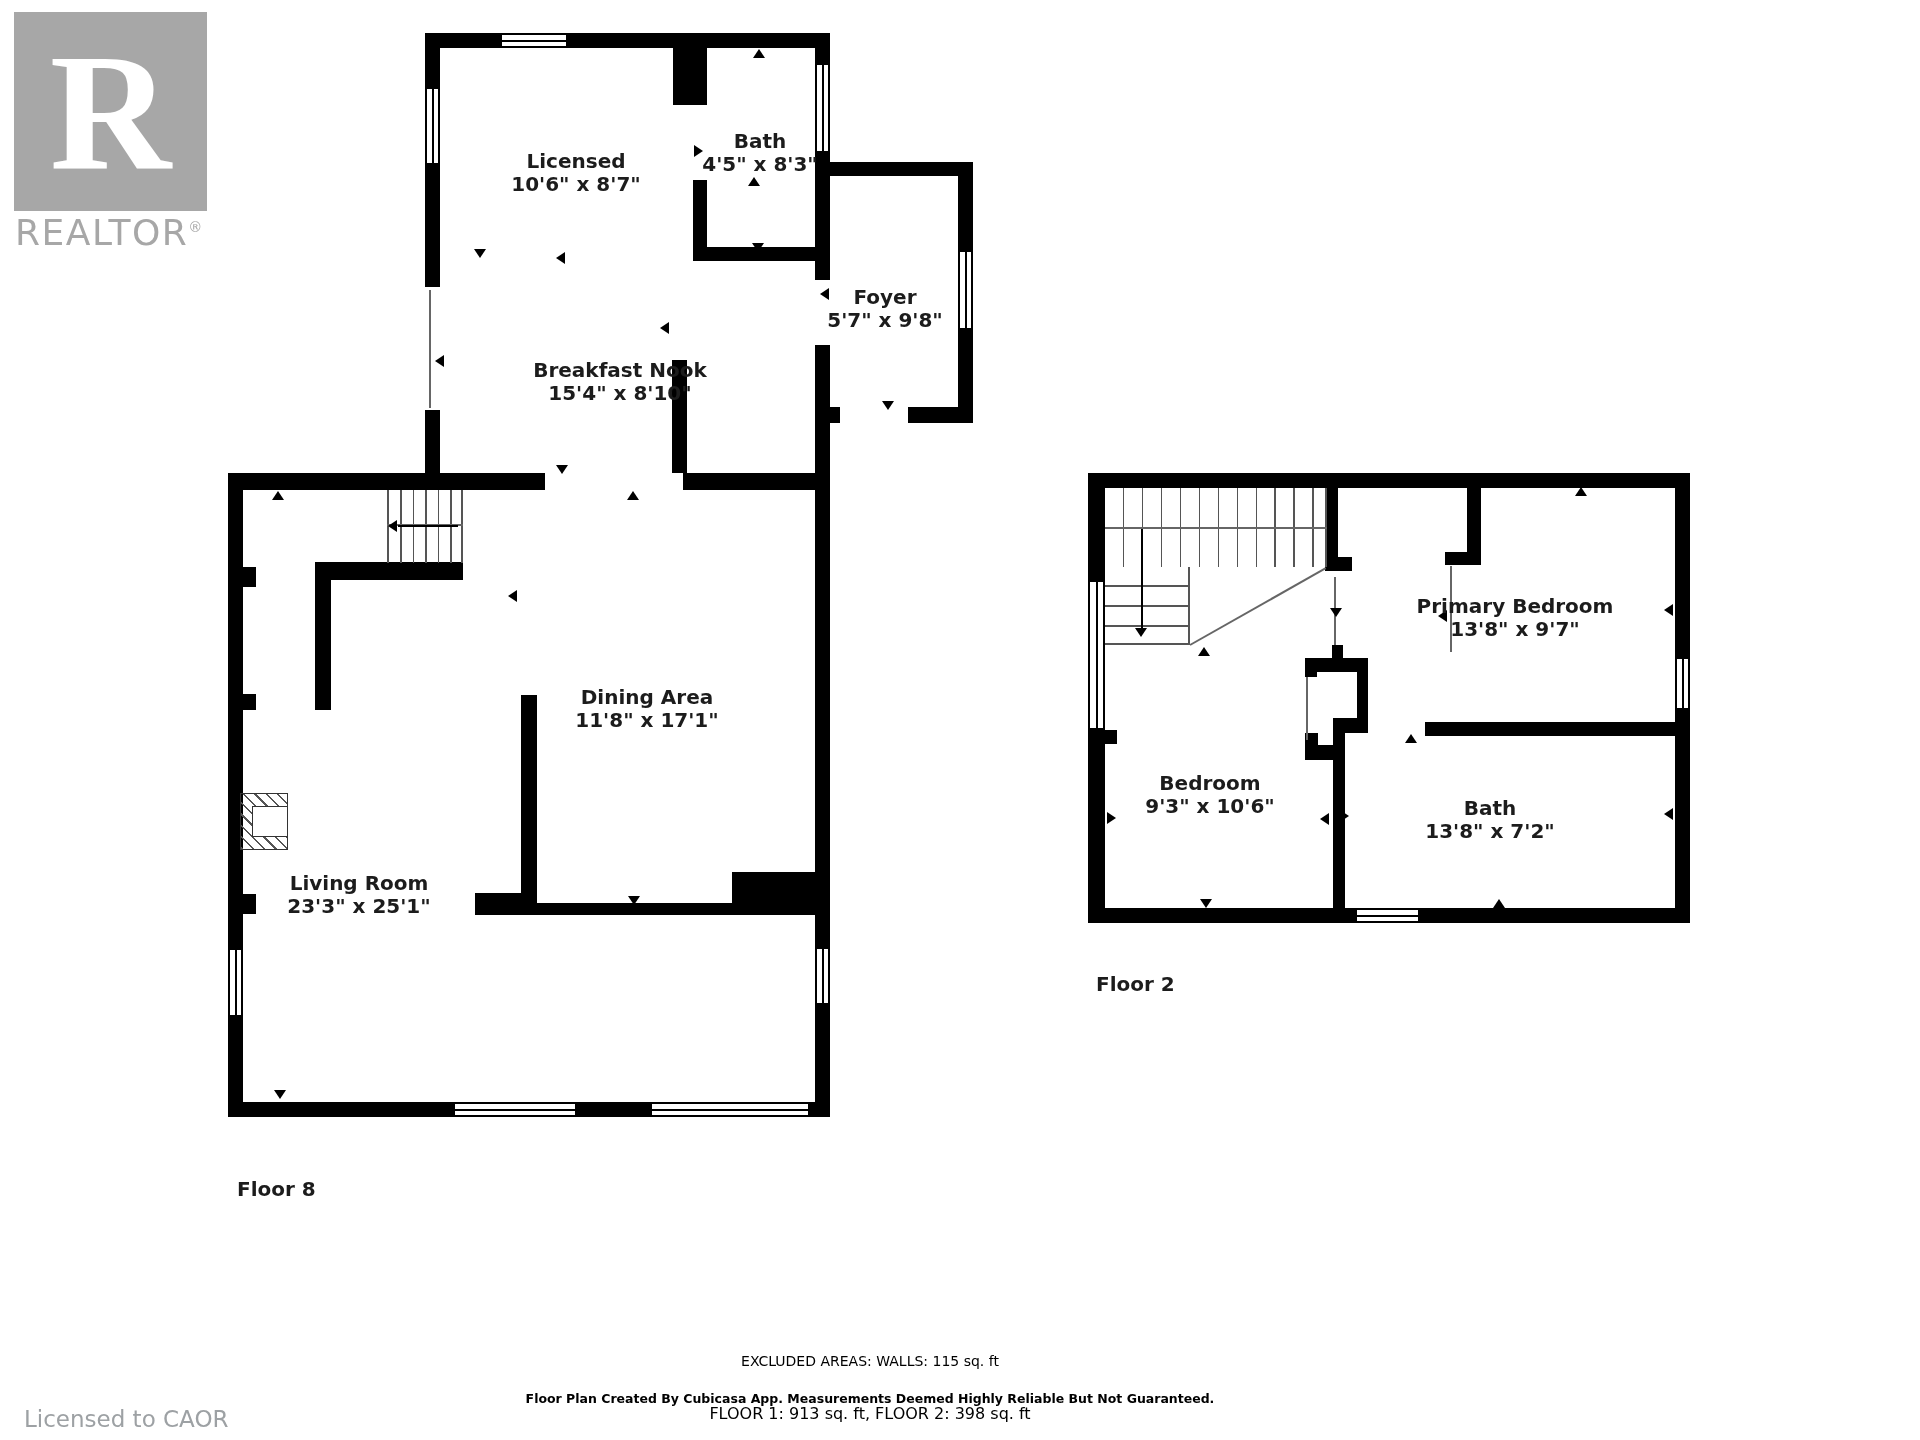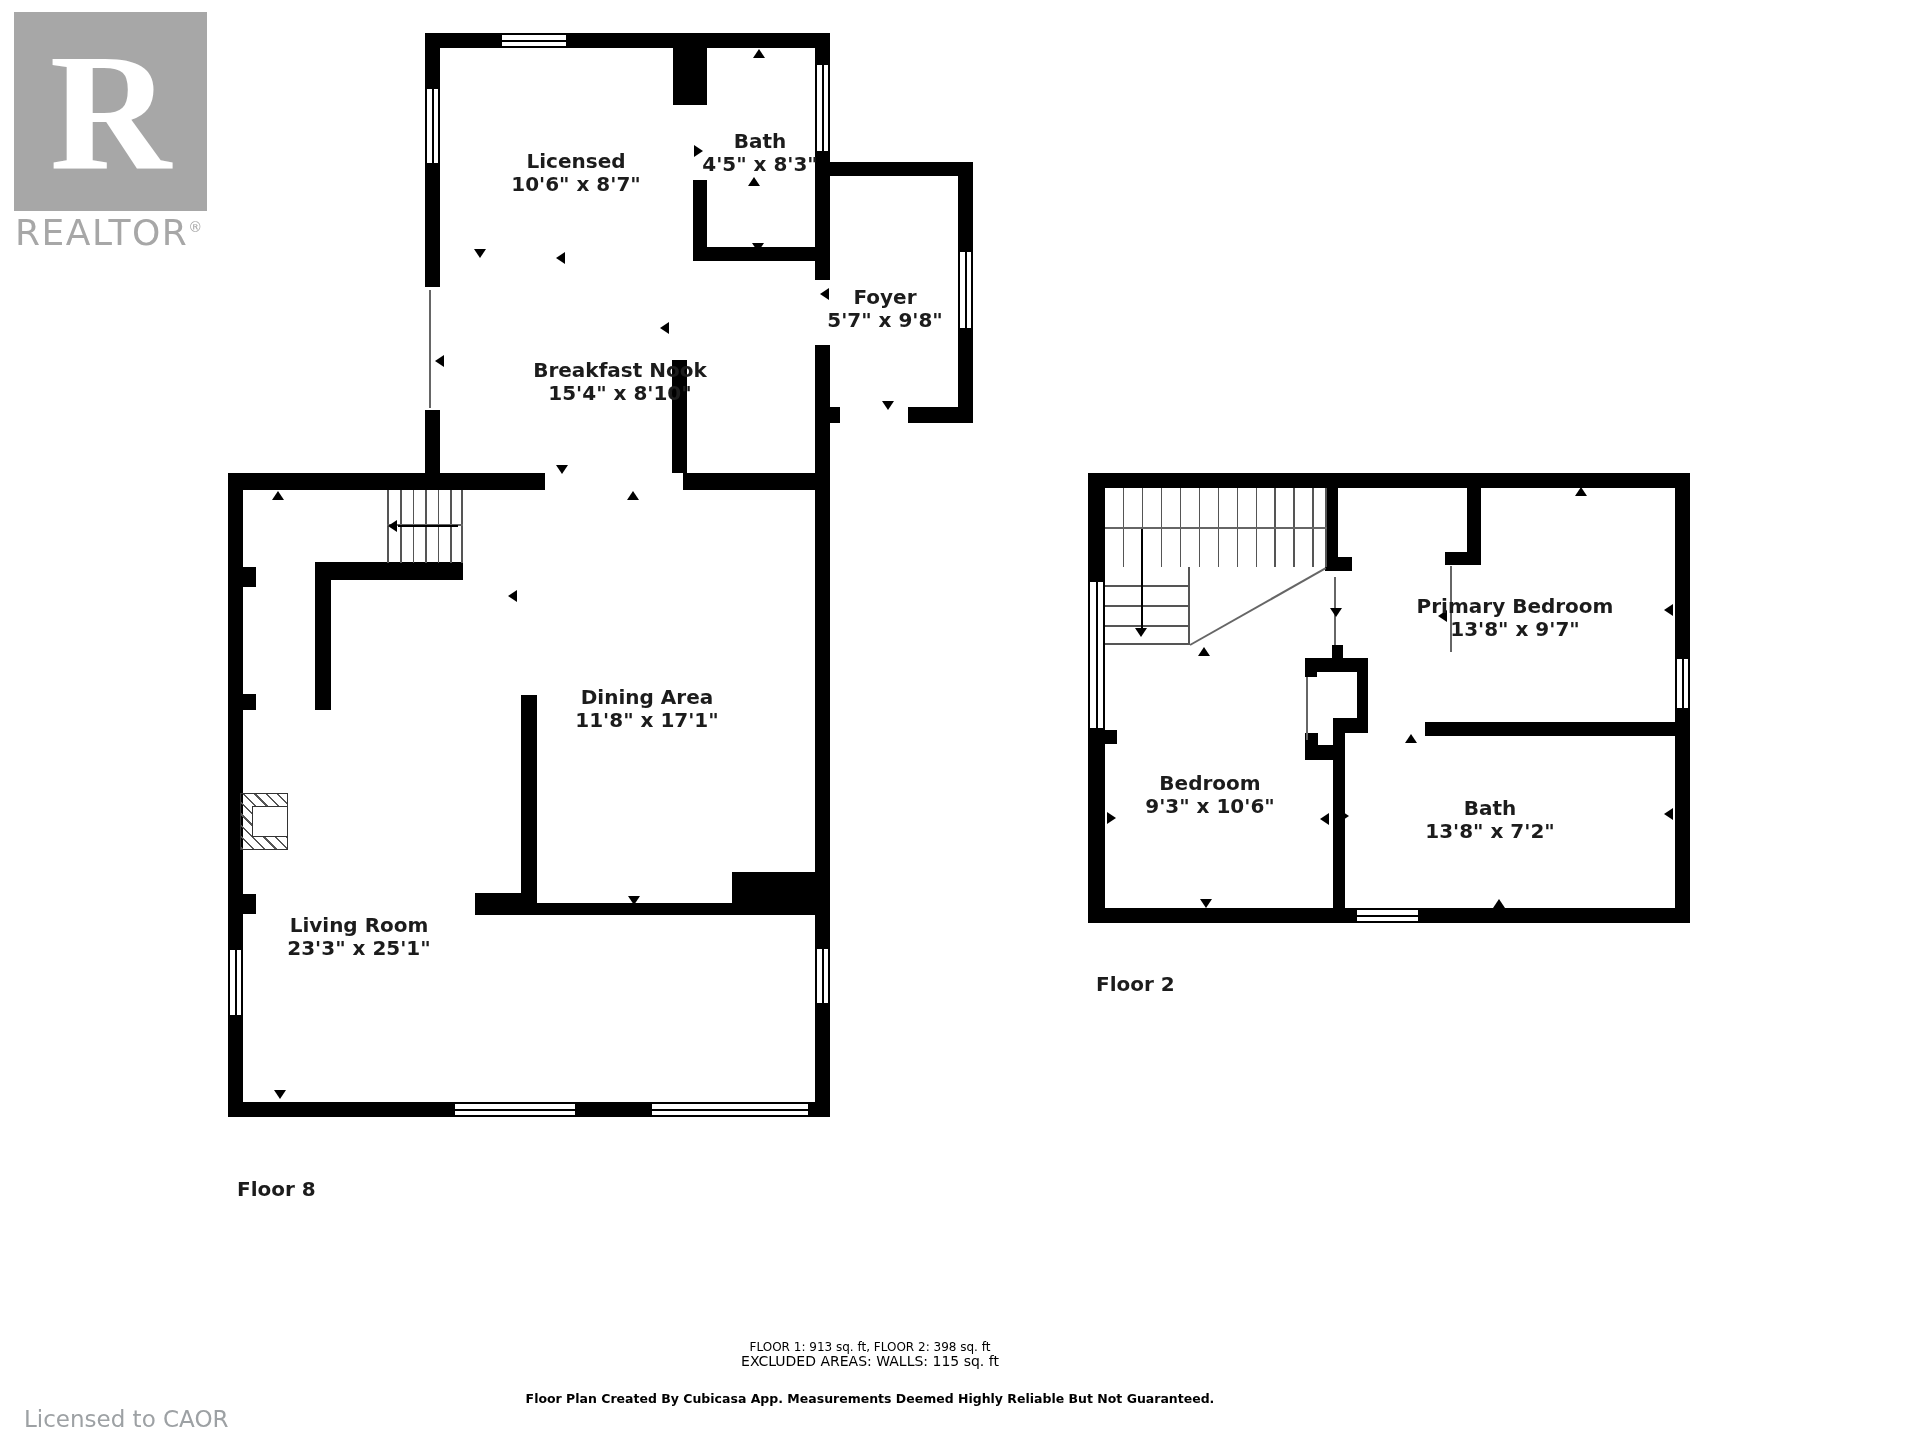--- a/index.html
+++ b/index.html
@@ -138,21 +138,21 @@
       <span>5'7" x 9'8"</span>
     </div>
     <div class="rlabel" style="left:620px;top:359px">
       <span>Breakfast Nook</span>
       <span>15'4" x 8'10"</span>
     </div>
     <div class="rlabel" style="left:647px;top:686px">
       <span>Dining Area</span>
       <span>11'8" x 17'1"</span>
     </div>
-    <div class="rlabel" style="left:359px;top:914px">
+    <div class="rlabel" style="left:359px;top:872px">
       <span>Living Room</span>
       <span>23'3" x 25'1"</span>
     </div>
     <div class="floorlabel" style="left:237px;top:1177px">Floor 8</div>
   </div>
 
   <div>
     <div class="w" style="left:1088px;top:473px;width:602px;height:15px"></div>
     <div class="w" style="left:1088px;top:488px;width:17px;height:92px"></div>
     <div class="w" style="left:1088px;top:730px;width:17px;height:193px"></div>
@@ -211,18 +211,18 @@
       <span>Bedroom</span>
       <span>9'3" x 10'6"</span>
     </div>
     <div class="rlabel" style="left:1490px;top:797px">
       <span>Bath</span>
       <span>13'8" x 7'2"</span>
     </div>
     <div class="floorlabel" style="left:1096px;top:972px">Floor 2</div>
   </div>
 
-  <div class="footer-line" style="top:1340px;font-size:12px">FLOOR 1: 913 sq. ft, FLOOR 2: 398 sq. ft</div>
+  <div class="footer-line" style="top:1404px;font-size:16px">FLOOR 1: 913 sq. ft, FLOOR 2: 398 sq. ft</div>
   <div class="footer-line" style="top:1353px;font-size:14px">EXCLUDED AREAS: WALLS: 115 sq. ft</div>
   <div class="footer-line" style="top:1391px;font-size:12.5px;font-weight:700">Floor Plan Created By Cubicasa App. Measurements Deemed Highly Reliable But Not Guaranteed.</div>
   <div id="license">Licensed to CAOR</div>
 
 </div>
 
 </body></html>

